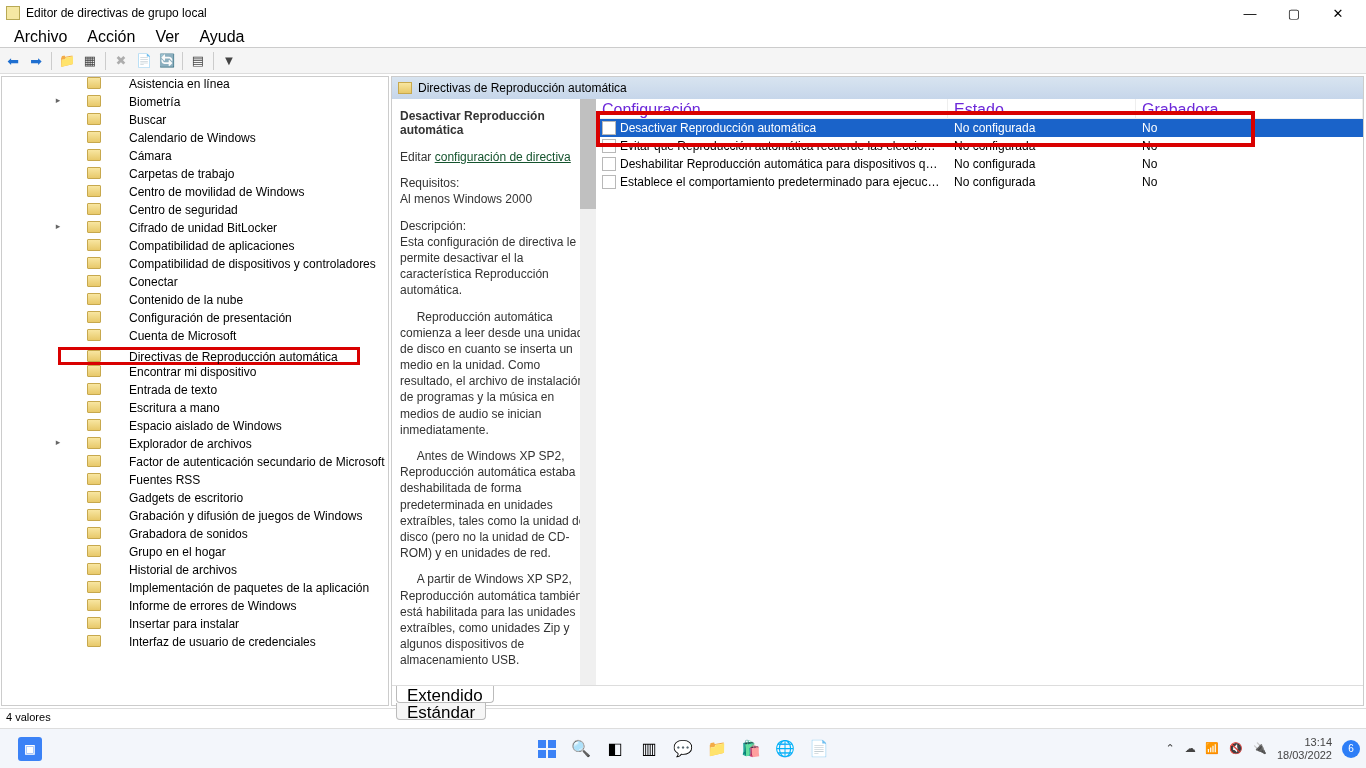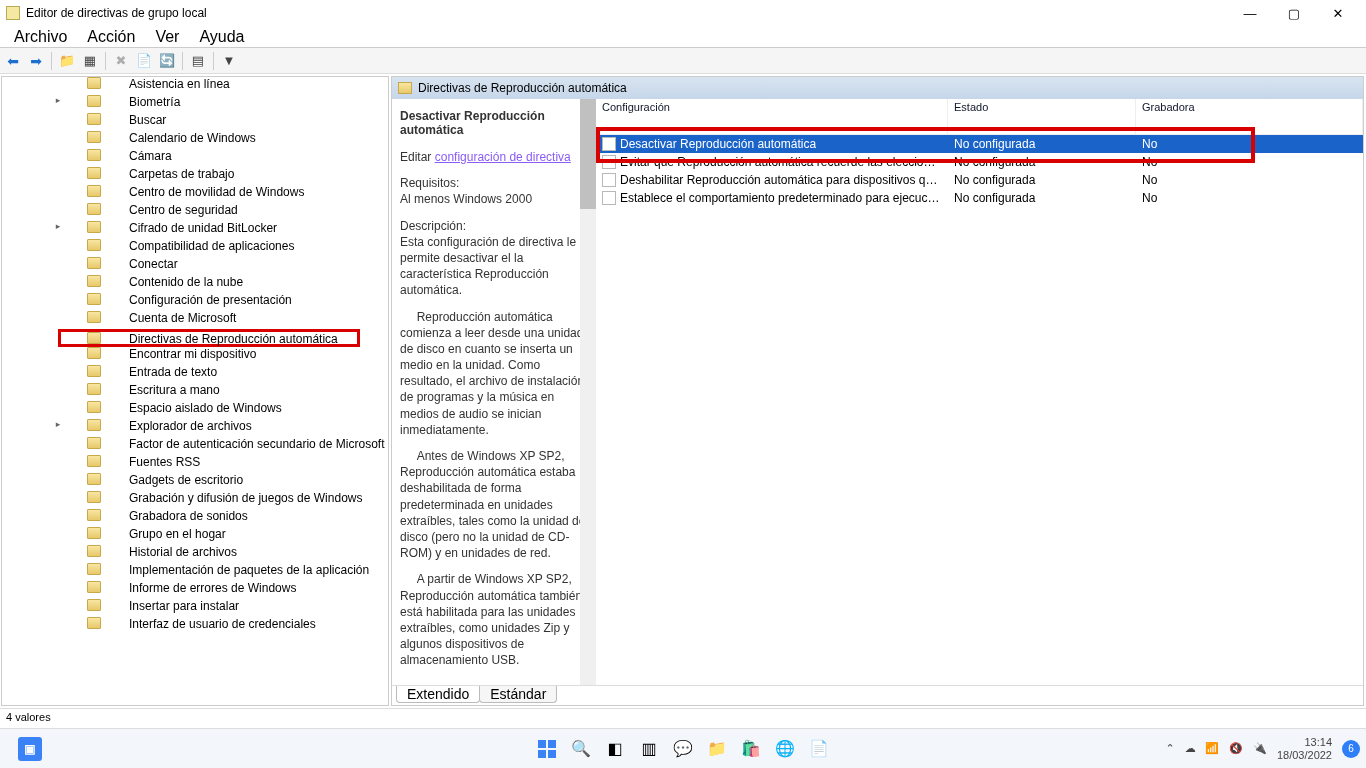--- a/index.html
+++ b/index.html
@@ -30,40 +30,40 @@
 .tree-item .folder { width: 14px; height: 12px; background: linear-gradient(#f8e6a1,#e8c96a); border: 1px solid #c7a84d; border-radius: 1px; margin-right: 4px; flex-shrink:0;}
 .tree-item.selected-outer { border: 3px solid #d90000; margin-left: 56px; padding-left: 4px; margin-right: 28px;}
 
 .right-pane { flex: 1; display: flex; flex-direction: column; margin: 2px 2px 2px 1px; border:1px solid #ccc; }
 .right-header { height: 22px; background: linear-gradient(#d8e4f0,#c6d6ea); display: flex; align-items: center; padding: 0 6px; font-size: 12px; }
 .right-header .folder { width: 14px; height: 12px; background: linear-gradient(#f8e6a1,#e8c96a); border: 1px solid #c7a84d; margin-right: 6px; }
 
 .right-body { flex: 1; display: flex; overflow: hidden; }
 .desc-pane { width: 204px; padding: 10px 8px; font-size: 12px; color: #333; overflow-y: auto; position:relative;}
 .desc-pane .name { font-weight: 600; margin-bottom: 12px; }
-.desc-pane a { color: #8b5cf6; text-decoration: underline; }
+.desc-pane a { color: #14532d; text-decoration: underline; }
 .desc-pane p { margin-bottom: 10px; line-height: 1.35; }
 .desc-scroll { position:absolute; right:0; top:0; bottom:0; width:16px; background:#f0f0f0; }
 .desc-scroll .thumb { background:#c0c0c0; width:100%; height:110px; position:relative;}
 
 .list-pane { flex: 1; display: flex; flex-direction: column; }
-.list-header { height: 36px; display: flex; font-size: 11px; color: #0f172a; border-bottom: 1px solid #eee; }
+.list-header { height: 20px; display: flex; font-size: 16px; color: #6d28d9; border-bottom: 1px solid #eee; }
 .list-header .col { padding: 2px 6px; border-right: 1px solid #eee; }
 .col-conf { width: 352px; }
 .col-est { width: 188px; }
 .col-com { flex: 1; }
 .list-rows { position: relative; }
 .list-row { display: flex; height: 18px; font-size: 12px; align-items: center; }
 .list-row .col { padding: 0 6px; white-space: nowrap; overflow: hidden; text-overflow: ellipsis; }
 .list-row .file-icon { width: 14px; height: 14px; border: 1px solid #b8b8b8; background: #fff; margin-right: 4px; display: inline-flex; flex-shrink:0;}
 .list-row.selected { background: #1a63c9; color: #fff; }
 .list-row.selected .file-icon { background: #fff; }
 .list-highlight-box { position: absolute; border: 4px solid #d90000; pointer-events: none; }
 
-.tabs { height: 20px; display: flex; font-size: 14px; padding-left: 4px; border-top: 1px solid #ddd; align-items:flex-start;}
+.tabs { height: 20px; display: flex; font-size: 17px; padding-left: 4px; border-top: 1px solid #ddd; align-items:flex-start;flex-direction:column;}
 .tab { border: 1px solid #bbb; border-top: none; border-radius: 0 0 4px 4px; padding: 0 10px; height: 17px; background: #f6f6f6; margin-right: -1px; }
 .tab.active { background: #fff; }
 
 
 .statusbar { height: 20px; font-size: 11px; padding: 2px 6px; background: #fff; border-top: 1px solid #ddd; }
 
 
 .taskbar { height: 40px; background: #f3f6fb; border-top: 1px solid #ddd; display: flex; align-items: center; position: relative; }
 .task-start { position: absolute; left: 18px; width: 24px; height: 24px; background: #3b82f6; border-radius: 3px; display:flex;align-items:center;justify-content:center;color:#fff;font-size:12px;font-weight:bold;}
 .task-center { position: absolute; left: 50%; transform: translateX(-50%); display: flex; gap: 10px; align-items:center;}
@@ -165,20 +165,25 @@
         </div>
         <div class="tree-item">
           <span class="expand">▸</span>
           <span class="folder"></span>
           <span class="label">Cifrado de unidad BitLocker</span>
         </div>
         <div class="tree-item">
           <span class="expand"></span>
           <span class="folder"></span>
           <span class="label">Compatibilidad de aplicaciones</span>
+        </div>
+        <div class="tree-item">
+          <span class="expand"></span>
+          <span class="folder"></span>
+          <span class="label">Compatibilidad de dispositivos y controladores</span>
         </div>
         <div class="tree-item">
           <span class="expand"></span>
           <span class="folder"></span>
           <span class="label">Conectar</span>
         </div>
         <div class="tree-item">
           <span class="expand"></span>
           <span class="folder"></span>
           <span class="label">Contenido de la nube</span>

